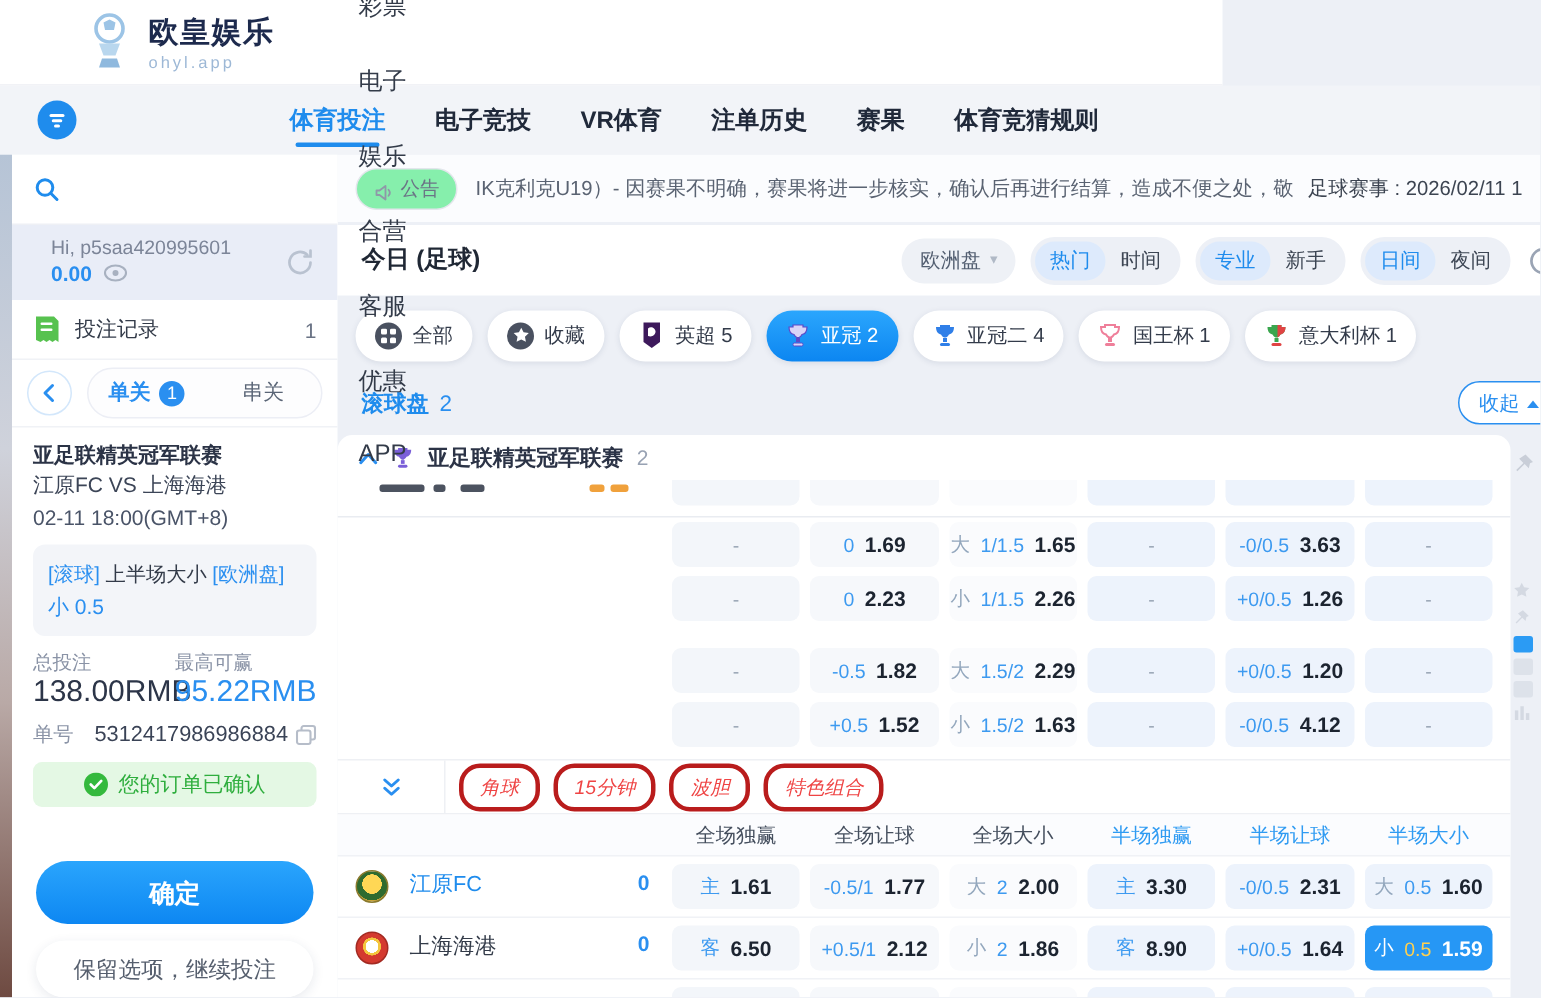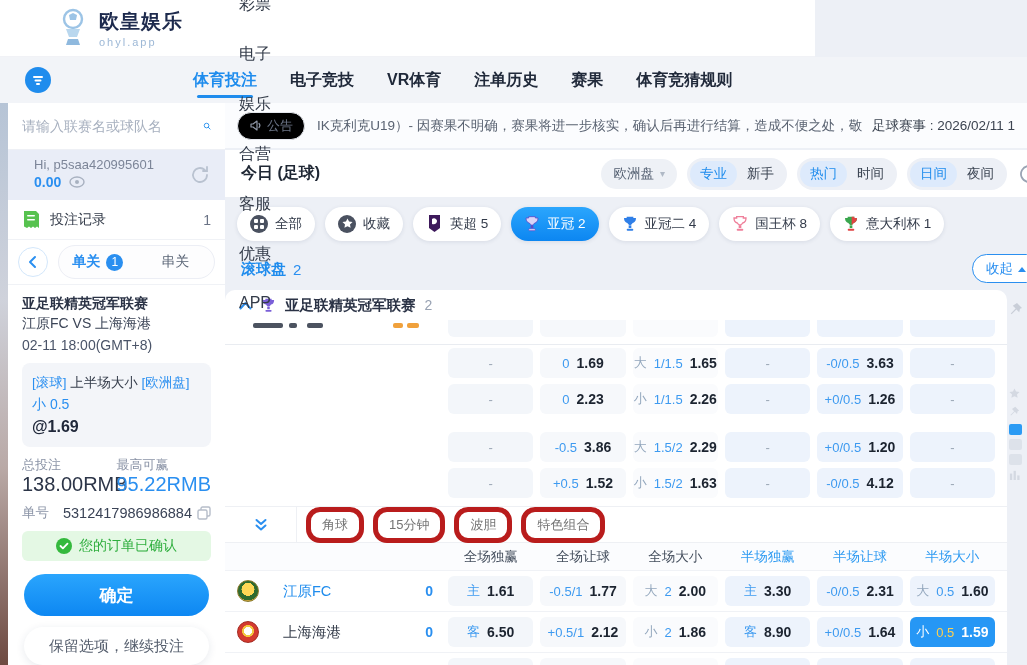--- a/index.html
+++ b/index.html
@@ -84,21 +84,21 @@
   .tk-confirm-text { font-size:14px; color:#2fae3e; }
   .btn-confirm { height:42px; margin:4px 16px 0; border-radius:21px; border:none; cursor:pointer;
     background:linear-gradient(180deg,#2aa5fd,#0d87f2); color:#fff; font-size:17px; font-weight:bold; width:calc(100% - 32px); }
   .btn-keep { height:38px; margin:11px 16px 0; border-radius:19px; border:none; cursor:pointer;
     background:#fff; color:#565f6e; font-size:15px; box-shadow:0 2px 8px rgba(30,50,90,.10); width:calc(100% - 32px); }
 
   
   .main { position:absolute; left:225px; top:0; width:802px; height:562px; }
   .notice-bar { position:absolute; left:0; top:0; width:802px; height:45px; background:#fbfcfe;
     display:flex; align-items:center; padding:0 12px; overflow:hidden; }
-  .notice-pill { display:flex; align-items:center; gap:5px; border:1px solid #e3e6ec; background:#000000;
+  .notice-pill { display:flex; align-items:flex-end; gap:5px; border:1px solid #e3e6ec; background:#86efac;
     border-radius:15px; padding:4px 11px; flex-shrink:0; }
   .notice-pill-text { font-size:13px; color:#6b7486; }
   .notice-msg { font-size:13.5px; color:#5a6372; margin-left:12px; white-space:nowrap; overflow:hidden; flex:1; }
   .notice-right { font-size:13.5px; color:#3c4451; white-space:nowrap; margin-left:10px; }
 
   .main-header { position:absolute; left:0; top:47px; width:802px; height:47px; background:#fff;
     display:flex; align-items:center; padding:0 0 0 16px; overflow:hidden; }
   .main-title { font-size:16px; font-weight:bold; color:#1f2734; flex:1; }
   .hdr-controls { display:flex; align-items:center; gap:10px; margin-right:-14px; }
   .select-pill { display:flex; align-items:center; gap:6px; background:#eef1f6; border-radius:16px;
@@ -145,31 +145,31 @@
   .cell.selected { background:#2697f5; }
   .cell.selected .pfx { color:#fff; }
   .cell.selected .line { color:#ffd04f; }
   .cell.selected .val { color:#fff; }
   .gap12 { height:12px; }
 
   .expand-row { height:37px; border-top:1px solid #eef0f4; border-bottom:1px solid #eef0f4;
     display:flex; align-items:center; margin-top:5px; }
   .expand-toggle { width:72px; display:flex; align-items:center; justify-content:center;
     border-right:1px solid #eef0f4; height:100%; cursor:pointer; }
-  .extra-pill { border:5px solid #b91c1c; border-radius:14px; padding:4px 11px; font-size:13px;
-    color:#737373; margin-left:9px; cursor:pointer; background:#fff; }
+  .extra-pill { border:3px solid #b91c1c; border-radius:14px; padding:4px 11px; font-size:13px;
+    color:#ef4444; margin-left:9px; cursor:pointer; background:#fff;font-style:italic; }
 
   .cols-row { display:grid; grid-template-columns:204px repeat(6,1fr); gap:7px; padding:0 12px;
     height:27px; align-items:center; text-align:center; background:#fbfcfe; }
   .col-h { font-size:13.5px; color:#454f5e; }
   .col-h.blue { color:#2f9bf2; }
 
   .match-row { display:grid; grid-template-columns:204px repeat(6,1fr); gap:7px; padding:5px 12px;
     align-items:center; border-top:1px solid #f0f2f6; }
-  .team-cell { display:flex; align-items:center; gap:24px; }
+  .team-cell { display:flex; gap:14px; }
   .team-logo { width:22px; height:22px; border-radius:50%; flex-shrink:0; }
   .logo-gangwon { background:radial-gradient(circle at 50% 42%, #ffd755 0 42%, #2f6b2f 43% 70%, #caa53c 71%); border:1px solid #8a7a2e; }
   .logo-shanghai { background:radial-gradient(circle at 50% 45%, #fff 0 28%, #f3c63e 29% 40%, #d43a2f 41%); border:1px solid #a32a22; }
   .team-name { font-size:14.5px; color:#333b49; flex:1; white-space:nowrap; overflow:hidden; }
   .team-name.blue { color:#1f8ced; }
   .team-score { font-size:14px; font-weight:bold; color:#2a8ff0; margin-right:8px; }
   .bottom-clip { height:15px; display:grid; grid-template-columns:204px repeat(6,1fr); gap:7px;
     padding:5px 12px 0; border-top:1px solid #f0f2f6; overflow:hidden; }
   .bottom-clip .cell { height:30px; }
 
@@ -232,21 +232,20 @@
       <span class="sn-item">赛果</span>
       <span class="sn-item">体育竞猜规则</span>
     </nav>
   </div>
 
   <div class="content">
     <div class="bg-strip"></div>
 
     <aside class="sidebar">
       <div class="search-row">
-        <input class="search-input" type="text" placeholder="请输入联赛名或球队名" style="">
         <svg width="18" height="18" viewBox="0 0 18 18">
           <circle cx="8" cy="8" r="5.2" fill="none" stroke="#1f8ced" stroke-width="2"></circle>
           <line x1="12" y1="12" x2="16" y2="16" stroke="#1f8ced" stroke-width="2" stroke-linecap="round"></line>
         </svg>
       </div>
 
       <div class="user-card">
         <div class="greeting">Hi, p5saa420995601</div>
         <div class="balance-row">
           <span class="balance">0.00</span>
@@ -292,21 +291,20 @@
         <div class="tk-league">亚足联精英冠军联赛</div>
         <div class="tk-match">江原FC VS 上海海港</div>
         <div class="tk-time">02-11 18:00(GMT+8)</div>
         <div class="tk-box">
           <div class="tk-box-line1">
             <span class="tk-tag">[滚球]</span>
             <span class="tk-market">上半场大小</span>
             <span class="tk-tag">[欧洲盘]</span>
           </div>
           <div class="tk-sel">小 0.5</div>
-          <div class="tk-odds">@1.69</div>
         </div>
         <div class="tk-totals">
           <div class="tk-col">
             <div class="tk-lab">总投注</div>
             <div class="tk-val">138.00RMB</div>
           </div>
           <div class="tk-col">
             <div class="tk-lab">最高可赢</div>
             <div class="tk-val blue">95.22RMB</div>
           </div>
@@ -347,26 +345,26 @@
       </div>
 
       <div class="main-header">
         <div class="main-title">今日 (足球)</div>
         <div class="hdr-controls">
           <div class="select-pill">
             <span>欧洲盘</span>
             <span class="chev-down">▾</span>
           </div>
           <div class="toggle-group">
+            <span class="tg-seg on">热门</span>
+            <span class="tg-seg">时间</span>
+          </div>
+          <div class="toggle-group">
             <span class="tg-seg on">专业</span>
             <span class="tg-seg">新手</span>
-          </div>
-          <div class="toggle-group">
-            <span class="tg-seg on">热门</span>
-            <span class="tg-seg">时间</span>
           </div>
           <div class="toggle-group">
             <span class="tg-seg on">日间</span>
             <span class="tg-seg">夜间</span>
           </div>
           <svg width="24" height="24" viewBox="0 0 24 24">
             <path d="M20 12a8 8 0 1 1-2.5-5.8" fill="none" stroke="#9aa4b4" stroke-width="1.8" stroke-linecap="round"></path>
             <path d="M20 3v5h-5" fill="none" stroke="#9aa4b4" stroke-width="1.8" stroke-linecap="round"></path>
           </svg>
         </div>
@@ -422,21 +420,21 @@
           <span>亚冠二 4</span>
         </div>
         <div class="ltab">
           <span>
             <svg width="16" height="18" viewBox="0 0 24 26">
                 <path d="M7 2h10v2h4c0 5-2.5 7-5 7.5-.8 1.5-2 2.5-3 3h-2c-1-.5-2.2-1.5-3-3C5.5 11 3 9 3 4h4V2z" fill="none" stroke="#ef7f9a" stroke-width="2"></path>
                 <rect x="10" y="15" width="4" height="4" fill="#ef7f9a"></rect>
                 <rect x="7" y="20" width="10" height="3" rx="1.5" fill="#ef7f9a"></rect>
               </svg>
           </span>
-          <span>国王杯 8</span>
+          <span>国王杯 1</span>
         </div>
         <div class="ltab">
           <span>
             <svg width="16" height="18" viewBox="0 0 24 26">
                 <path d="M7 2h10v2h4c0 5-2.5 7-5 7.5-.8 1.5-2 2.5-3 3h-2c-1-.5-2.2-1.5-3-3C5.5 11 3 9 3 4h4V2z" fill="#3aa64e"></path>
                 <path d="M17 2h-4v12.5c1-.5 2.2-1.5 3-3 2.5-.5 5-2.5 5-7.5h-4V2z" fill="#e04343"></path>
                 <rect x="10" y="15" width="4" height="4" fill="#3aa64e"></rect>
                 <rect x="7" y="20" width="10" height="3" rx="1.5" fill="#e04343"></rect>
               </svg>
           </span>
@@ -540,21 +538,21 @@
 
         <div class="gap12"></div>
 
         <div class="ogrid">
           <div></div>
           <div class="cell cc1">
               <span class="dash">-</span>
             </div>
           <div class="cell cc2">
               <span class="line">-0.5</span>
-              <span class="val">3.86</span>
+              <span class="val">1.82</span>
             </div>
           <div class="cell cc3">
               <span class="pfx">大</span>
               <span class="line">1.5/2</span>
               <span class="val">2.29</span>
             </div>
           <div class="cell cc4">
               <span class="dash">-</span>
             </div>
           <div class="cell cc5">

